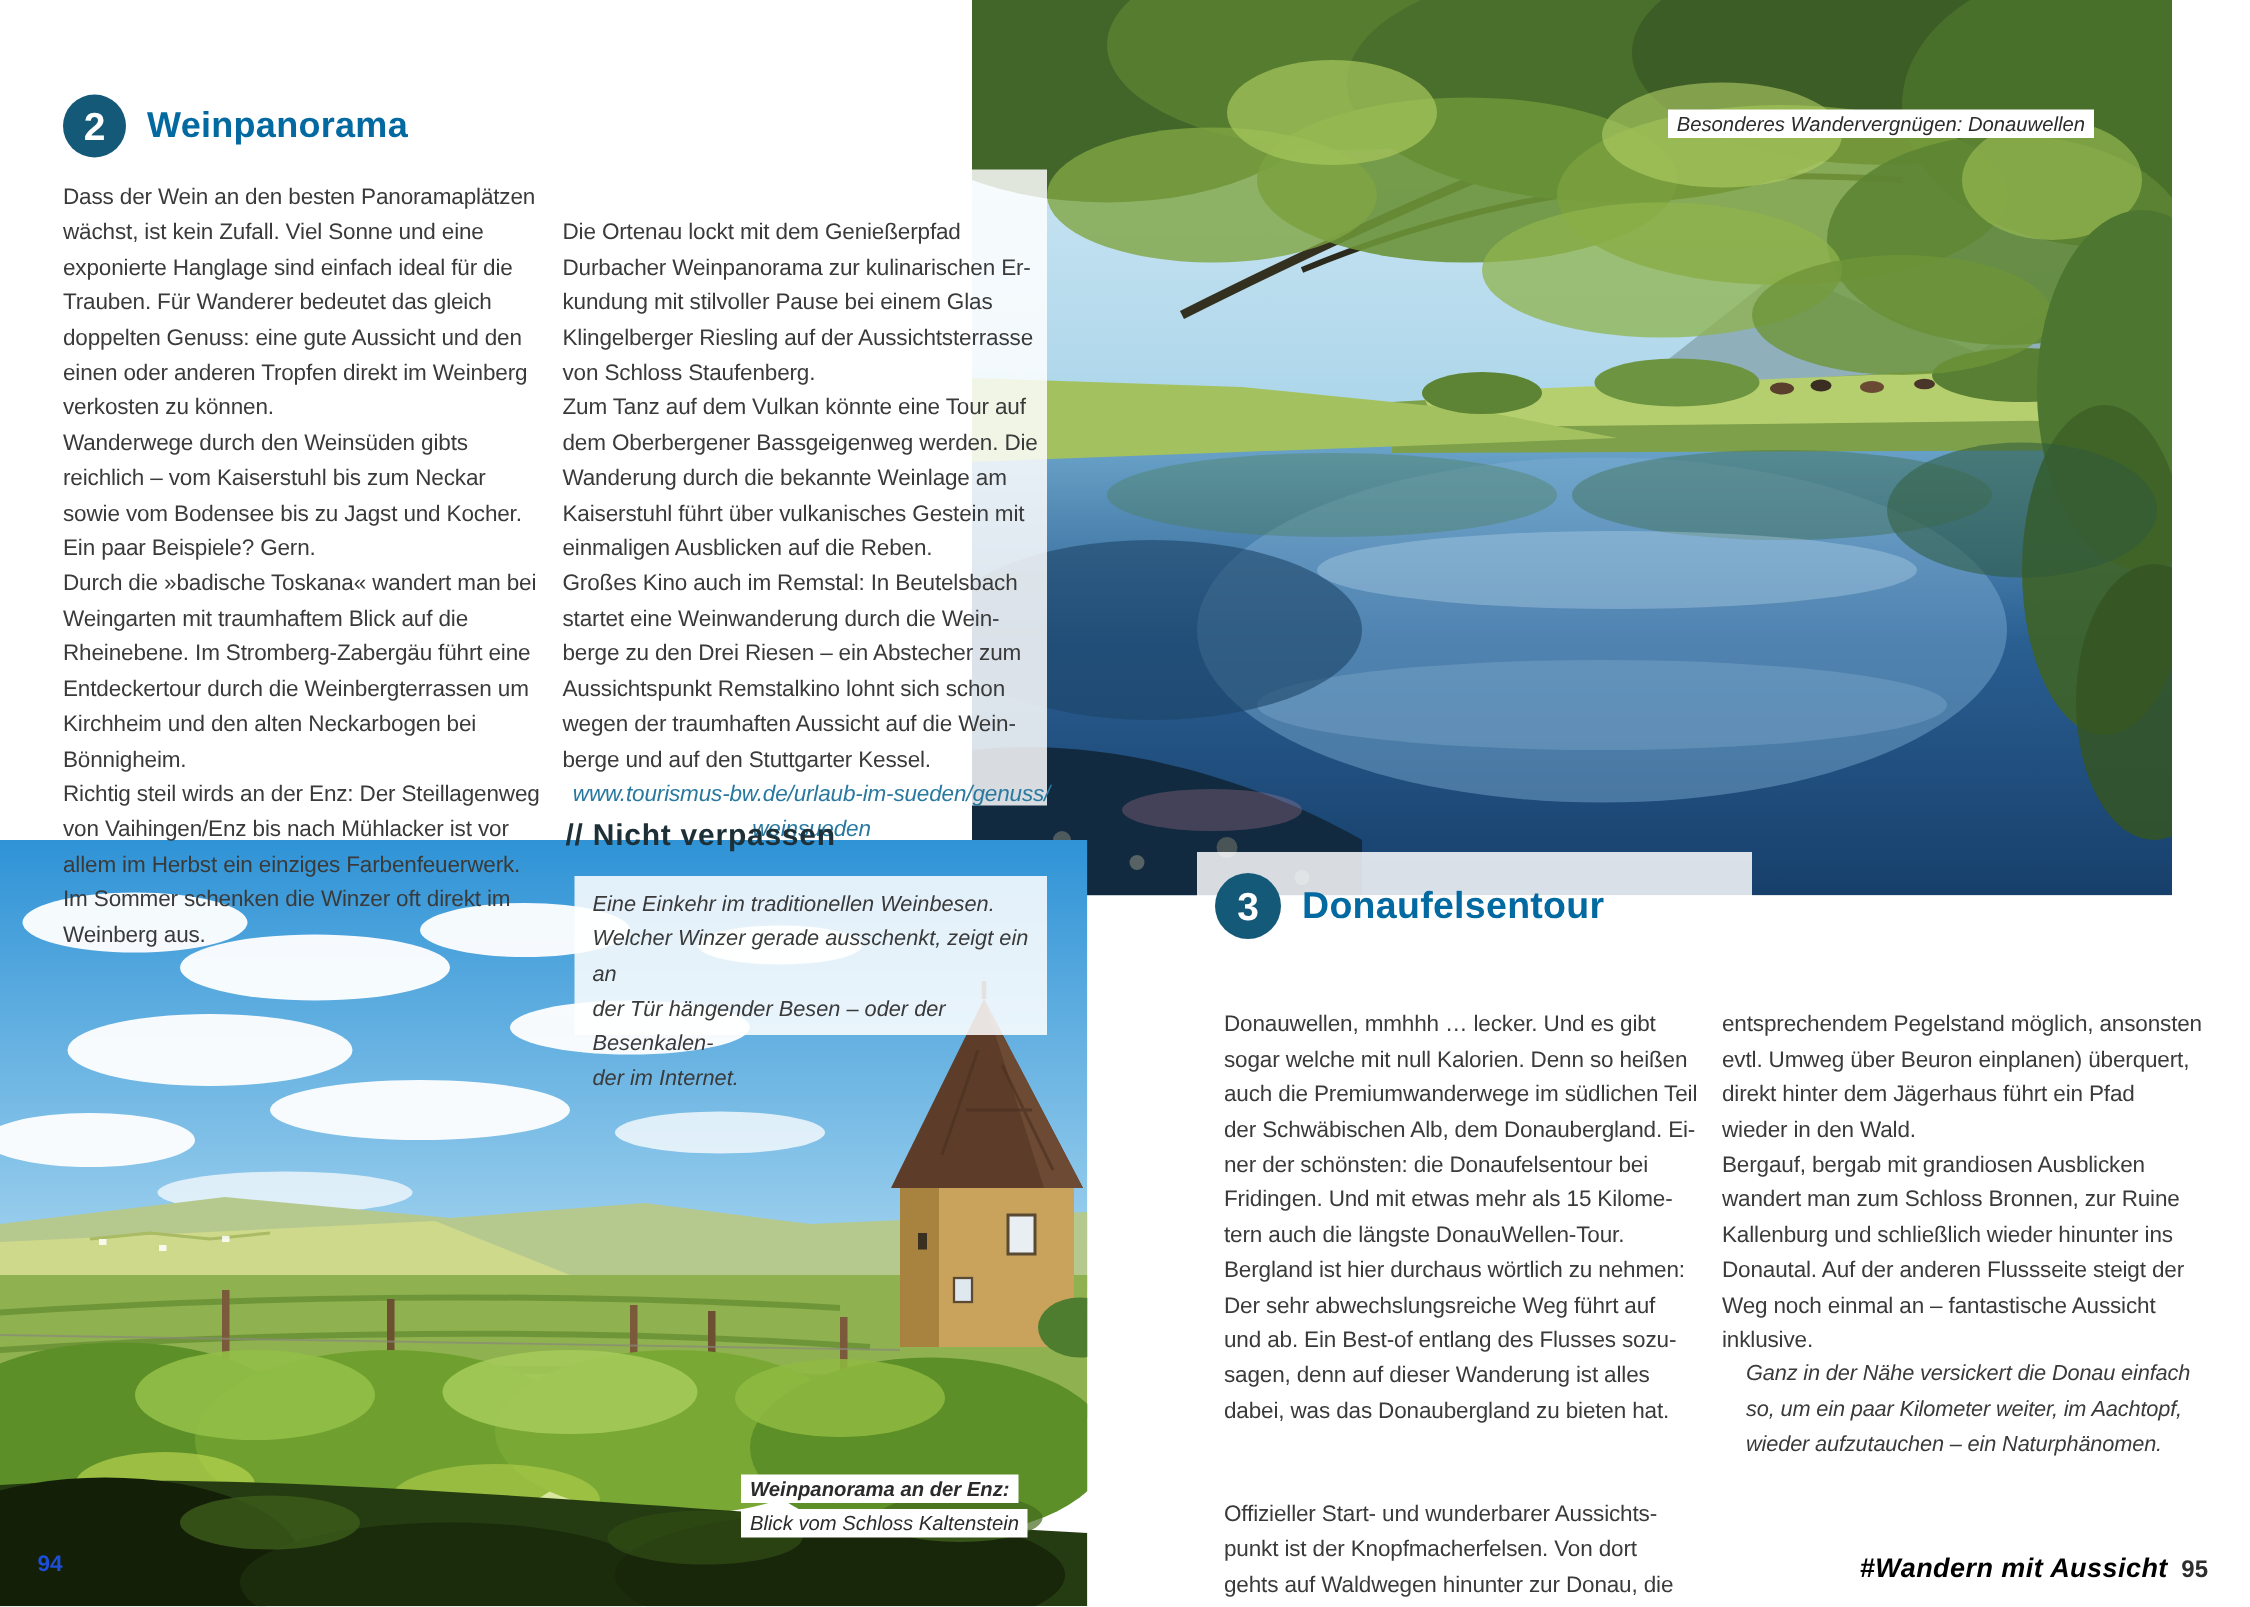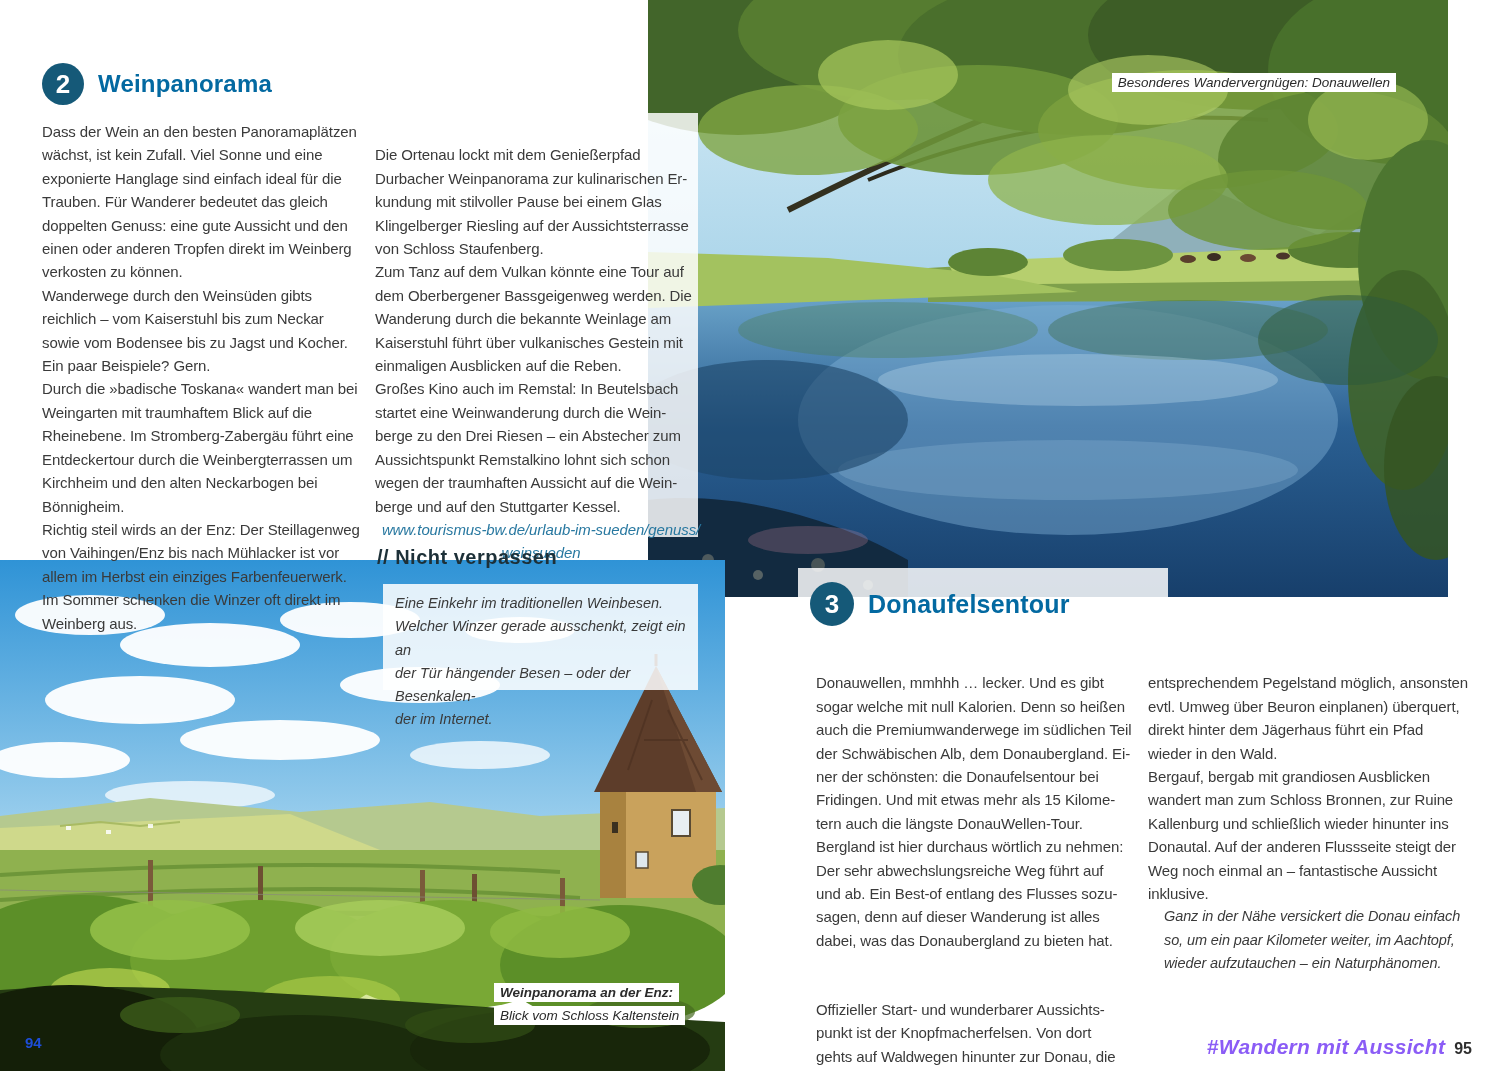--- a/index.html
+++ b/index.html
@@ -28,21 +28,21 @@
   .flow-callout-heading{font-size:19px;font-weight:bold;font-style:italic;color:#1d3038;letter-spacing:0.5px;margin:14px 0 8px 0;}
   .flow-callout-body{font-size:14.5px;font-style:italic;line-height:23.3px;white-space:pre-line;padding-left:16px;}
   
   .caption{
     position:absolute;background:#ffffff;color:#2b2b2b;font-size:13.5px;font-style:italic;
     padding:2px 6px;white-space:nowrap;
   }
   
   .pagenum-left{position:absolute;left:25px;top:1034px;color:#1d4ed8;font-weight:bold;font-size:15px;}
   .footer-right{position:absolute;right:28px;top:1035px;display:flex;align-items:baseline;gap:9px;}
-  .footer-hashtag{color:#8b5cf6;font-weight:bold;font-style:italic;font-size:21px;letter-spacing:0.3px;}
+  .footer-hashtag{color:#000000;font-weight:bold;font-style:italic;font-size:18px;letter-spacing:0.3px;}
   .pagenum-right{color:#2e2e2e;font-weight:bold;font-size:16px;}
 </style>
 </head>
 <body>
 
 <div class="page">
 
   <div class="photo" style="left:648px;top:0;width:800px;height:597px;">
     <svg width="800" height="597" viewBox="0 0 800 597" preserveAspectRatio="none">
       <defs>

